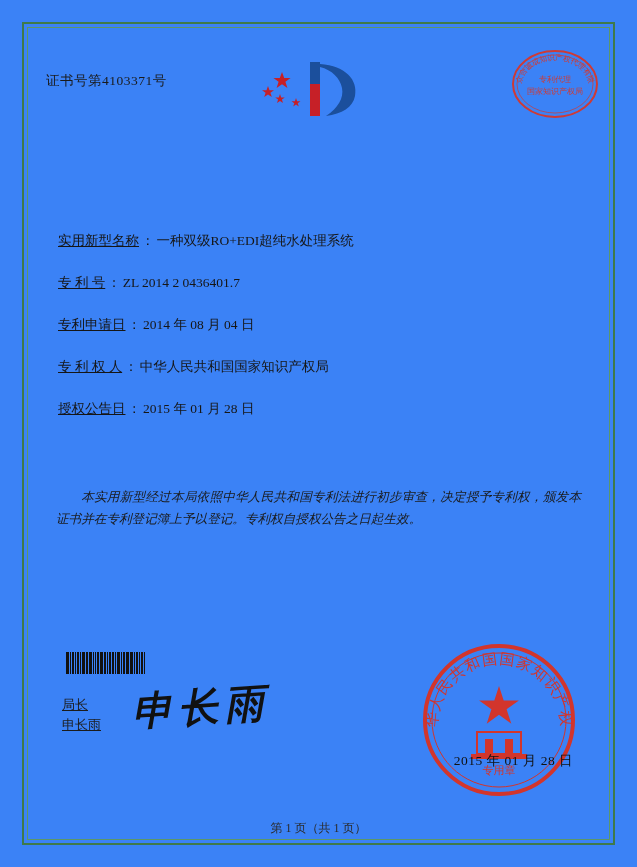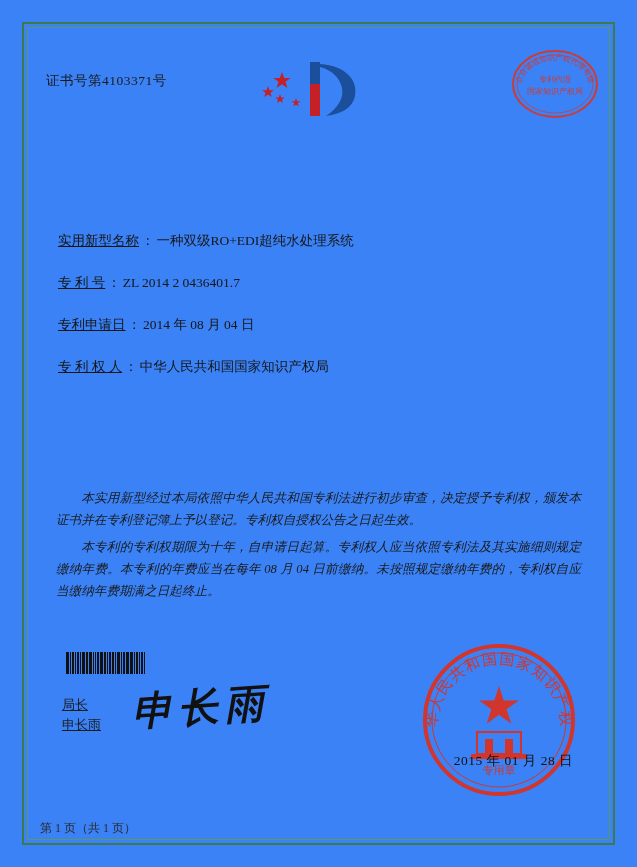--- a/index.html
+++ b/index.html
@@ -111,21 +111,21 @@
   .field-row .sep { margin: 0 2px; }
 
   .paragraphs {
     position: absolute;
     top: 448px;
     left: 16px;
     right: 16px;
     font-size: 12.6px;
     line-height: 1.72;
     color: #1a1a1a;
-    font-family: Liberation Serif, serif;
+    font-family: Liberation Mono, monospace;
     font-style: italic;
   }
   .paragraphs p {
     margin: 0 0 6px 0;
     text-indent: 2em;
     text-align: justify;
   }
 
   
   .barcode {
@@ -183,20 +183,21 @@
     color: #111;
     letter-spacing: 0.5px;
     font-family: "Liberation Serif", serif;
   }
 
   .footer {
     position: absolute;
     left: 0;
     right: 0;
     top: 780px;
+    text-align: center;
     font-size: 12px;
     color: #2a2a2a;
     font-family: "Liberation Serif", serif;
   }
 </style>
 </head>
 <body>
 
 <div class="page">
   <div class="border-outer"></div>
@@ -240,25 +241,27 @@
       </div>
       <div class="field-row">
         <span class="field-label">专 利 号</span><span class="sep">：</span><span class="field-value">ZL 2014 2 0436401.7</span>
       </div>
       <div class="field-row">
         <span class="field-label">专利申请日</span><span class="sep">：</span><span class="field-value">2014 年 08 月 04 日</span>
       </div>
       <div class="field-row">
         <span class="field-label">专 利 权 人</span><span class="sep">：</span><span class="field-value">中华人民共和国国家知识产权局</span>
       </div>
+      <div class="field-row">
+        <span class="field-label">授权公告日</span><span class="sep">：</span><span class="field-value">2015 年 01 月 28 日</span>
+      </div>
     </div>
 
     <div class="paragraphs">
       <p>本实用新型经过本局依照中华人民共和国专利法进行初步审查，决定授予专利权，颁发本证书并在专利登记簿上予以登记。专利权自授权公告之日起生效。</p>
-      <p>本专利的专利权期限为十年，自申请日起算。专利权人应当依照专利法及其实施细则规定缴纳年费。本专利的年费应当在每年 08 月 04 日前缴纳。未按照规定缴纳年费的，专利权自应当缴纳年费期满之日起终止。</p>
     </div>
 
     <div class="barcode">
         <i style="width: 3px;"></i>
         <i style="width: 1px;"></i>
         <i style="width: 2px;"></i>
         <i style="width: 1px;"></i>
         <i style="width: 2px;"></i>
         <i style="width: 1px;"></i>
         <i style="width: 3px;"></i>

